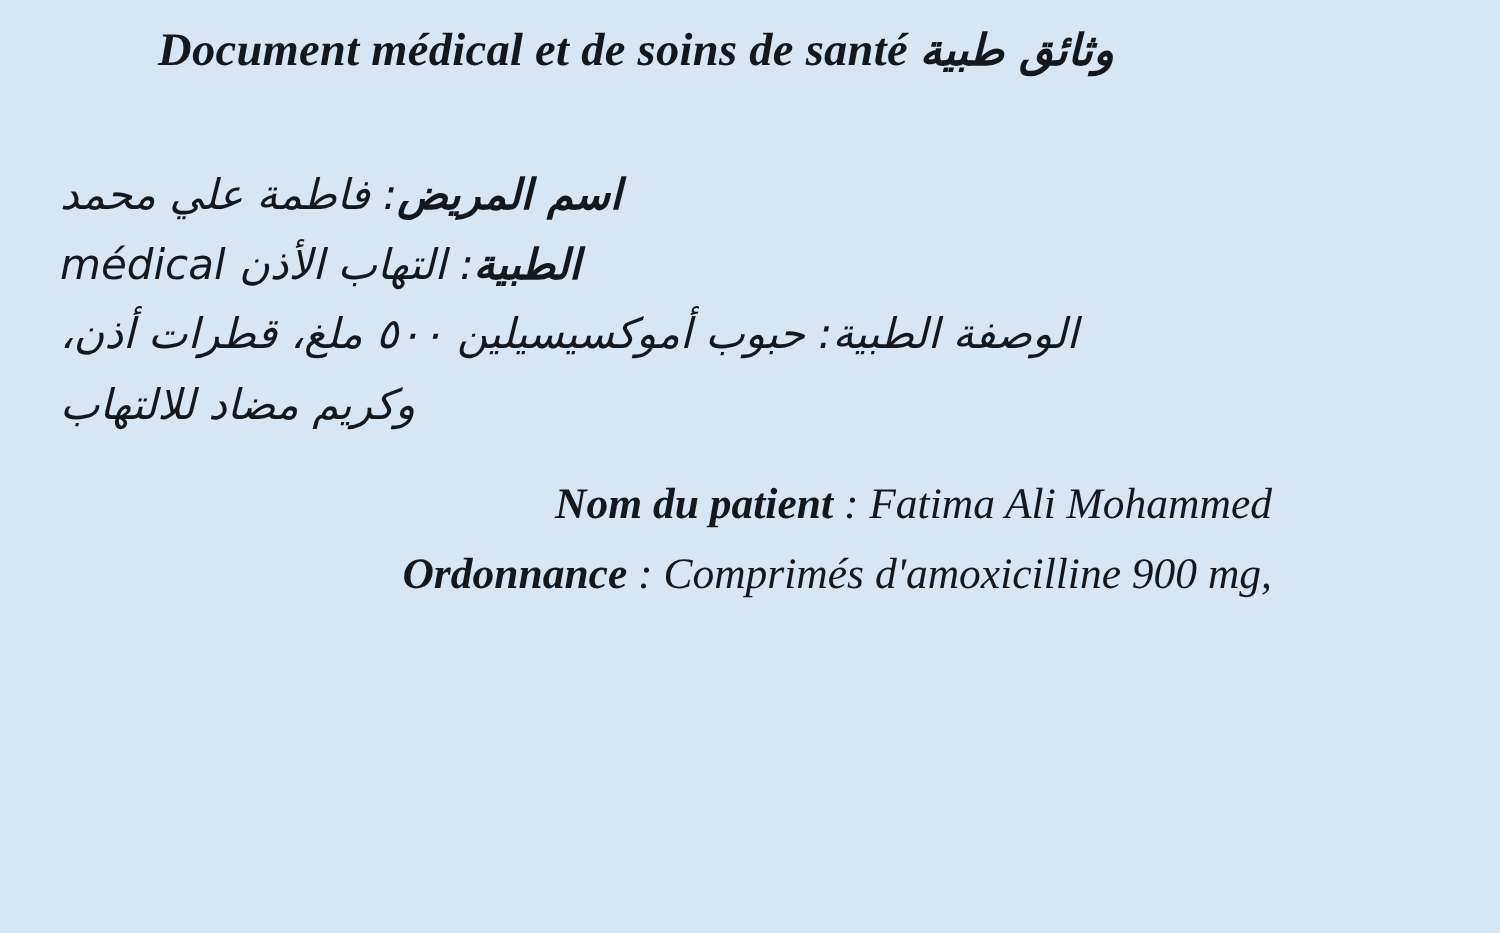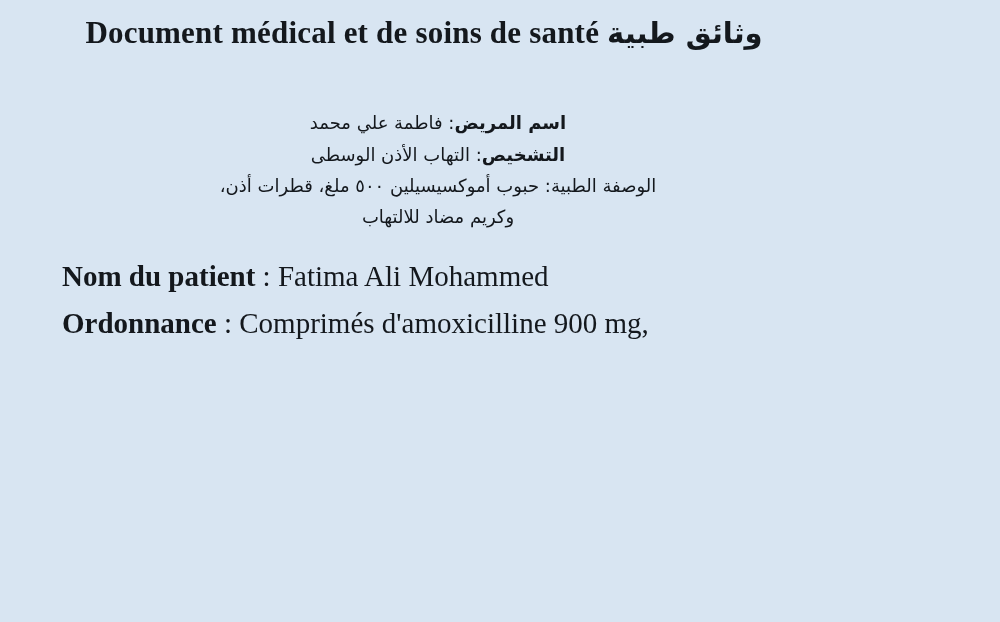--- a/index.html
+++ b/index.html
@@ -13,58 +13,60 @@
     font-family: "Liberation Serif", serif;
     color: #14181d;
     overflow: hidden;
   }
   .page {
     position: relative;
     width: 848px;
     height: 622px;
     box-sizing: border-box;
     padding: 0;
+    font-style: italic;
   }
   .title {
     text-align: center;
     font-family: "Liberation Serif", serif;
     font-weight: bold;
     font-size: 31px;
     letter-spacing: 0.2px;
     padding-top: 14px;
     line-height: 1.2;
     white-space: nowrap;
   }
   .title .ar {
     font-family: "DejaVu Sans", sans-serif;
     font-weight: bold;
     font-size: 29px;
   }
   .arabic-block {
     direction: rtl;
-    text-align: center;
+    text-align: left;
     font-family: "DejaVu Sans", sans-serif;
-    font-size: 18px;
+    font-size: 28px;
     line-height: 1.52;
     padding: 58px 12px 0 40px;
   }
   .arabic-block .line {
     margin: 0 0 4px 0;
   }
   .arabic-block .lbl {
     font-weight: bold;
   }
   .arabic-block .lbl-n {
     font-weight: normal;
   }
   .french-block {
     padding: 20px 0 0 62px;
     font-family: "Liberation Serif", serif;
     font-size: 29px;
     line-height: 1.45;
+    text-align: right;
   }
   .french-block .line {
     margin: 0 0 5px 0;
     white-space: nowrap;
   }
   .french-block .lbl {
     font-weight: bold;
   }
   .french-block .val {
     font-weight: normal;
@@ -78,21 +80,21 @@
   <div class="title">
     <span>Document médical et de soins de santé</span>
     <span class="ar">وثائق طبية</span>
   </div>
 
   <div class="arabic-block">
     <div class="line">
       <span class="lbl">اسم المريض</span><span>: فاطمة علي محمد</span>
     </div>
     <div class="line">
-      <span class="lbl">التشخيص</span><span>: التهاب الأذن الوسطى</span>
+      <span class="lbl">الطبية</span><span>: التهاب الأذن médical</span>
     </div>
     <div class="line">
       <span class="lbl-n">الوصفة الطبية</span><span>: حبوب أموكسيسيلين ٥٠٠ ملغ، قطرات أذن،</span>
     </div>
     <div class="line">
       <span>وكريم مضاد للالتهاب</span>
     </div>
   </div>
 
   <div class="french-block">

